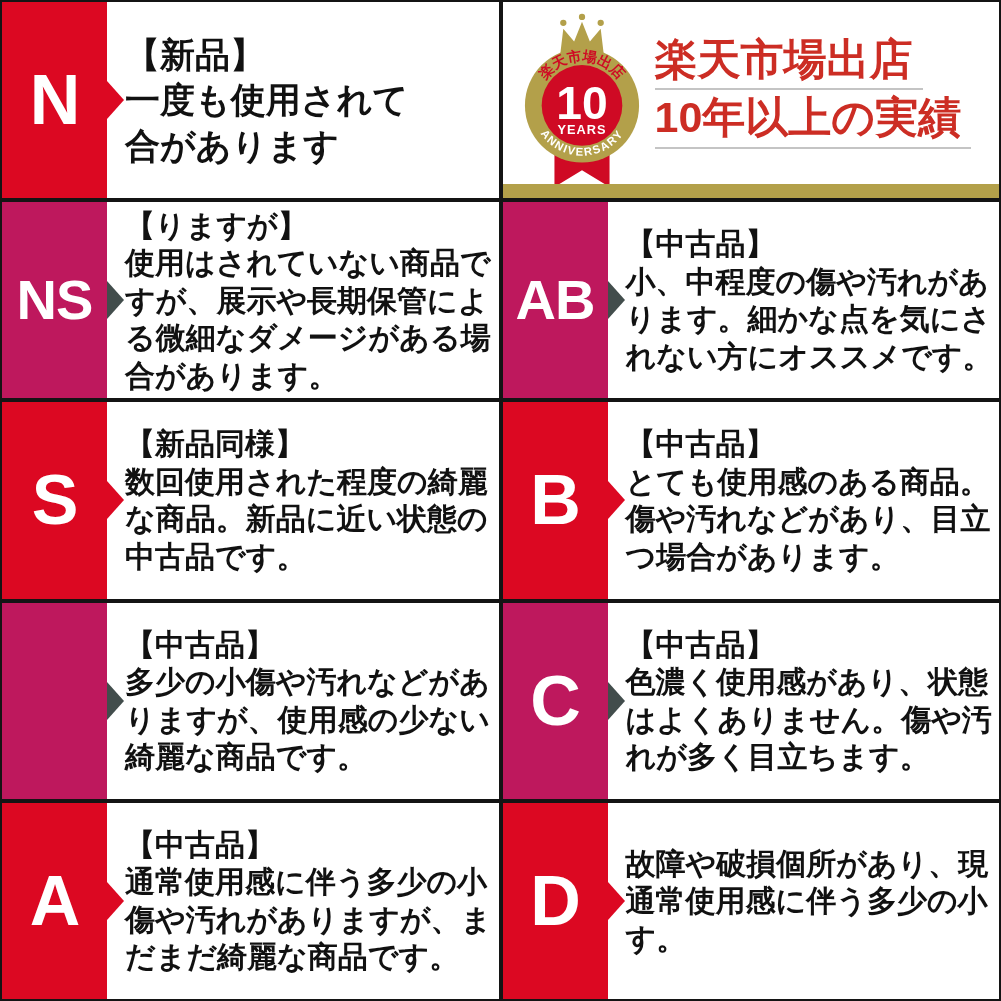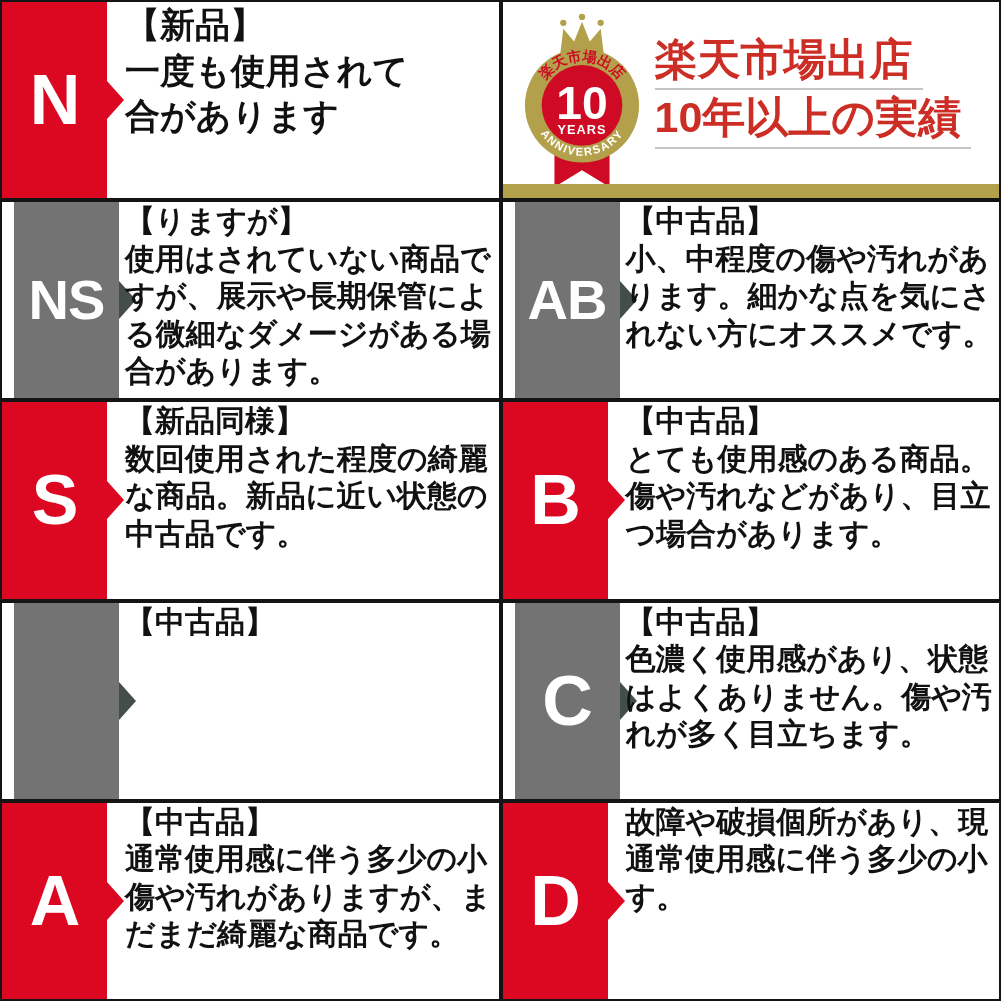--- a/index.html
+++ b/index.html
@@ -10,38 +10,38 @@
     display:grid;grid-template-columns:1fr 1fr;grid-template-rows:repeat(5,1fr);
     gap:4px;
   }
   .cell{background:#ffffff;position:relative;overflow:hidden;}
   
   .label{
     position:absolute;left:0;top:0;bottom:0;width:105px;
     display:flex;align-items:center;justify-content:center;
   }
   .label.red{background:#dc0822;}
-  .label.slate{background:#737373;margin-left:12px;}
+  .label.slate{background:#be185d;}
   .letter{
     color:#ffffff;font-weight:bold;font-size:70px;line-height:1;
     letter-spacing:-1px;
   }
   .letter.two{font-size:56px;}
   .arrow{
     position:absolute;left:105px;top:50%;transform:translateY(-50%);
     width:0;height:0;
     border-top:19px solid transparent;border-bottom:19px solid transparent;
     border-left:17px solid #000;
   }
   .red + .arrow, .label.red .arrow{border-left-color:#dc0822;}
   .label.slate .arrow{border-left-color:#424d4c;}
   
   .desc{
     position:absolute;left:123px;right:6px;top:0;bottom:0;
-    display:flex;flex-direction:column;
+    display:flex;flex-direction:column;justify-content:center;
     color:#111111;font-weight:bold;font-size:30px;line-height:1.25;
   }
   .cell.first .desc{font-size:35px;line-height:1.3;}
   .desc-body{white-space:pre-line;}
   
   .banner-cell{background:#ffffff;}
   .medal{position:absolute;left:4px;top:8px;}
   .headings{position:absolute;left:152px;top:34px;}
   .heading-line{
     display:inline-block;color:#cc2d24;font-weight:bold;font-size:43px;line-height:1.1;
@@ -154,20 +154,23 @@
 つ場合があります。</div>
     </div>
   </div>
 
   <div class="cell">
     <div class="label slate">
       <span class="arrow"></span>
     </div>
     <div class="desc">
       <div class="desc-title">【中古品】</div>
+      <div class="desc-body">多少の小傷や汚れなどがあ
+りますが、使用感の少ない
+綺麗な商品です。</div>
     </div>
   </div>
 
   <div class="cell">
     <div class="label slate">
       <span class="letter">C</span>
       <span class="arrow"></span>
     </div>
     <div class="desc">
       <div class="desc-title">【中古品】</div>

